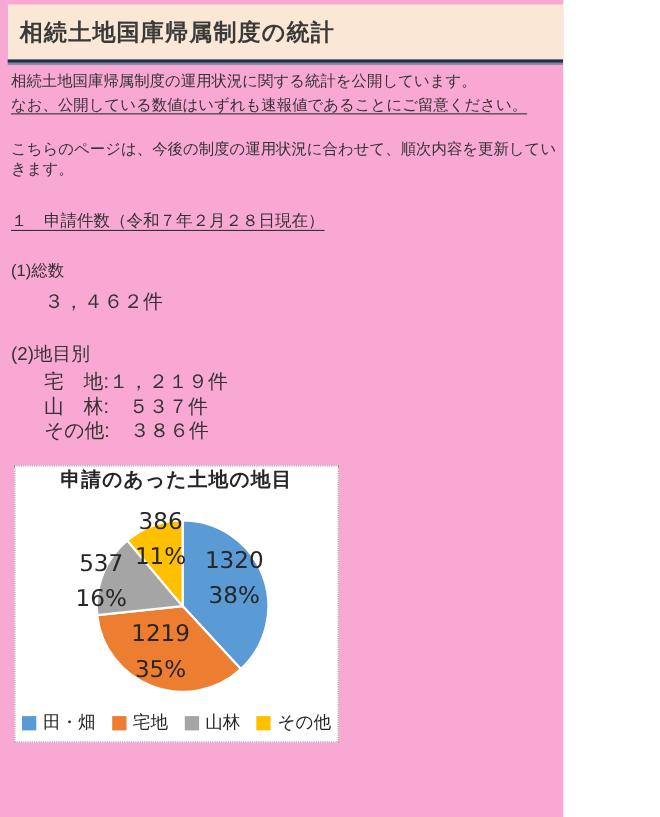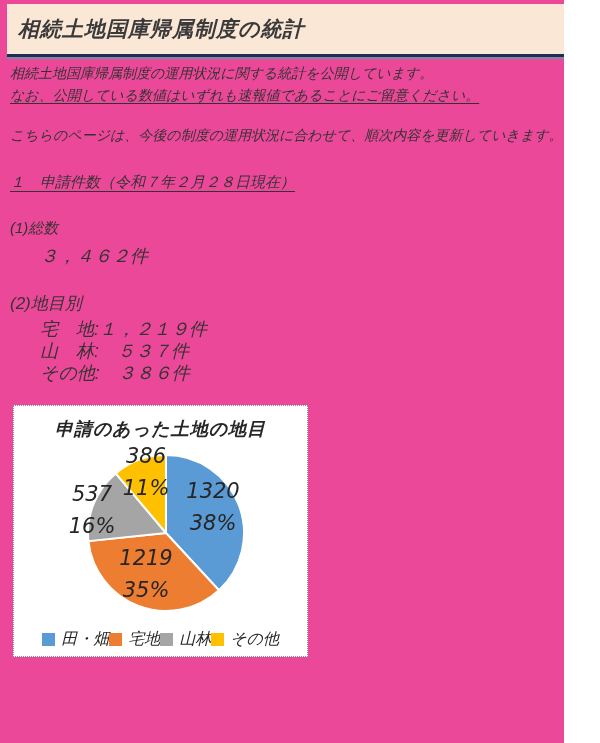--- a/index.html
+++ b/index.html
@@ -3,21 +3,21 @@
 <meta charset="utf-8">
 <style>
   html, body {
     margin: 0;
     padding: 0;
     background: #ffffff;
     width: 600px;
     font-family: "Liberation Sans", sans-serif;
     color: #333333;
   }
-  .page { width: 564px; height: 743px; overflow: hidden; position: relative; background:#ec4899;font-style:italic; }
+  .page { width: 512px; height: 743px; overflow: hidden; position: relative; background:#f9a8d4; }
 
   
   .banner {
     margin: 4px 0 0 7px;
     background: #fbe7d5;
     height: 50px;
     display: flex;
     align-items: center;
     border-bottom: 3px solid #202c52;
     box-shadow: 0 2px 0 #7d88a3;
@@ -57,33 +57,33 @@
   .chart-panel {
     position: relative;
     margin: 21px 0 0 3px;
     width: 293px;
     height: 250px;
     border: 1px dotted #909090;
     background: #ffffff;
   }
   .chart-title {
     position: absolute;
-    top: 11px; left: 0; right: 0;
+    top: 0; left: 0; right: 0;
     text-align: center;
     font-size: 18px;
     font-weight: bold;
     color: #262626;
     letter-spacing: 1px;
   }
   .pie-svg { position: absolute; top: 0; left: 0; }
   .legend {
     position: absolute;
     left: 6px; right: 6px; bottom: 6px;
     display: flex;
-    justify-content: center;
+    justify-content: space-between;
     align-items: center;
   }
   .legend-item { display: flex; align-items: center; }
   .legend-swatch {
     width: 13px; height: 13px;
     display: inline-block;
     margin-right: 6px;
   }
   .legend-label { font-size: 16px; color: #262626; }
 </style>

